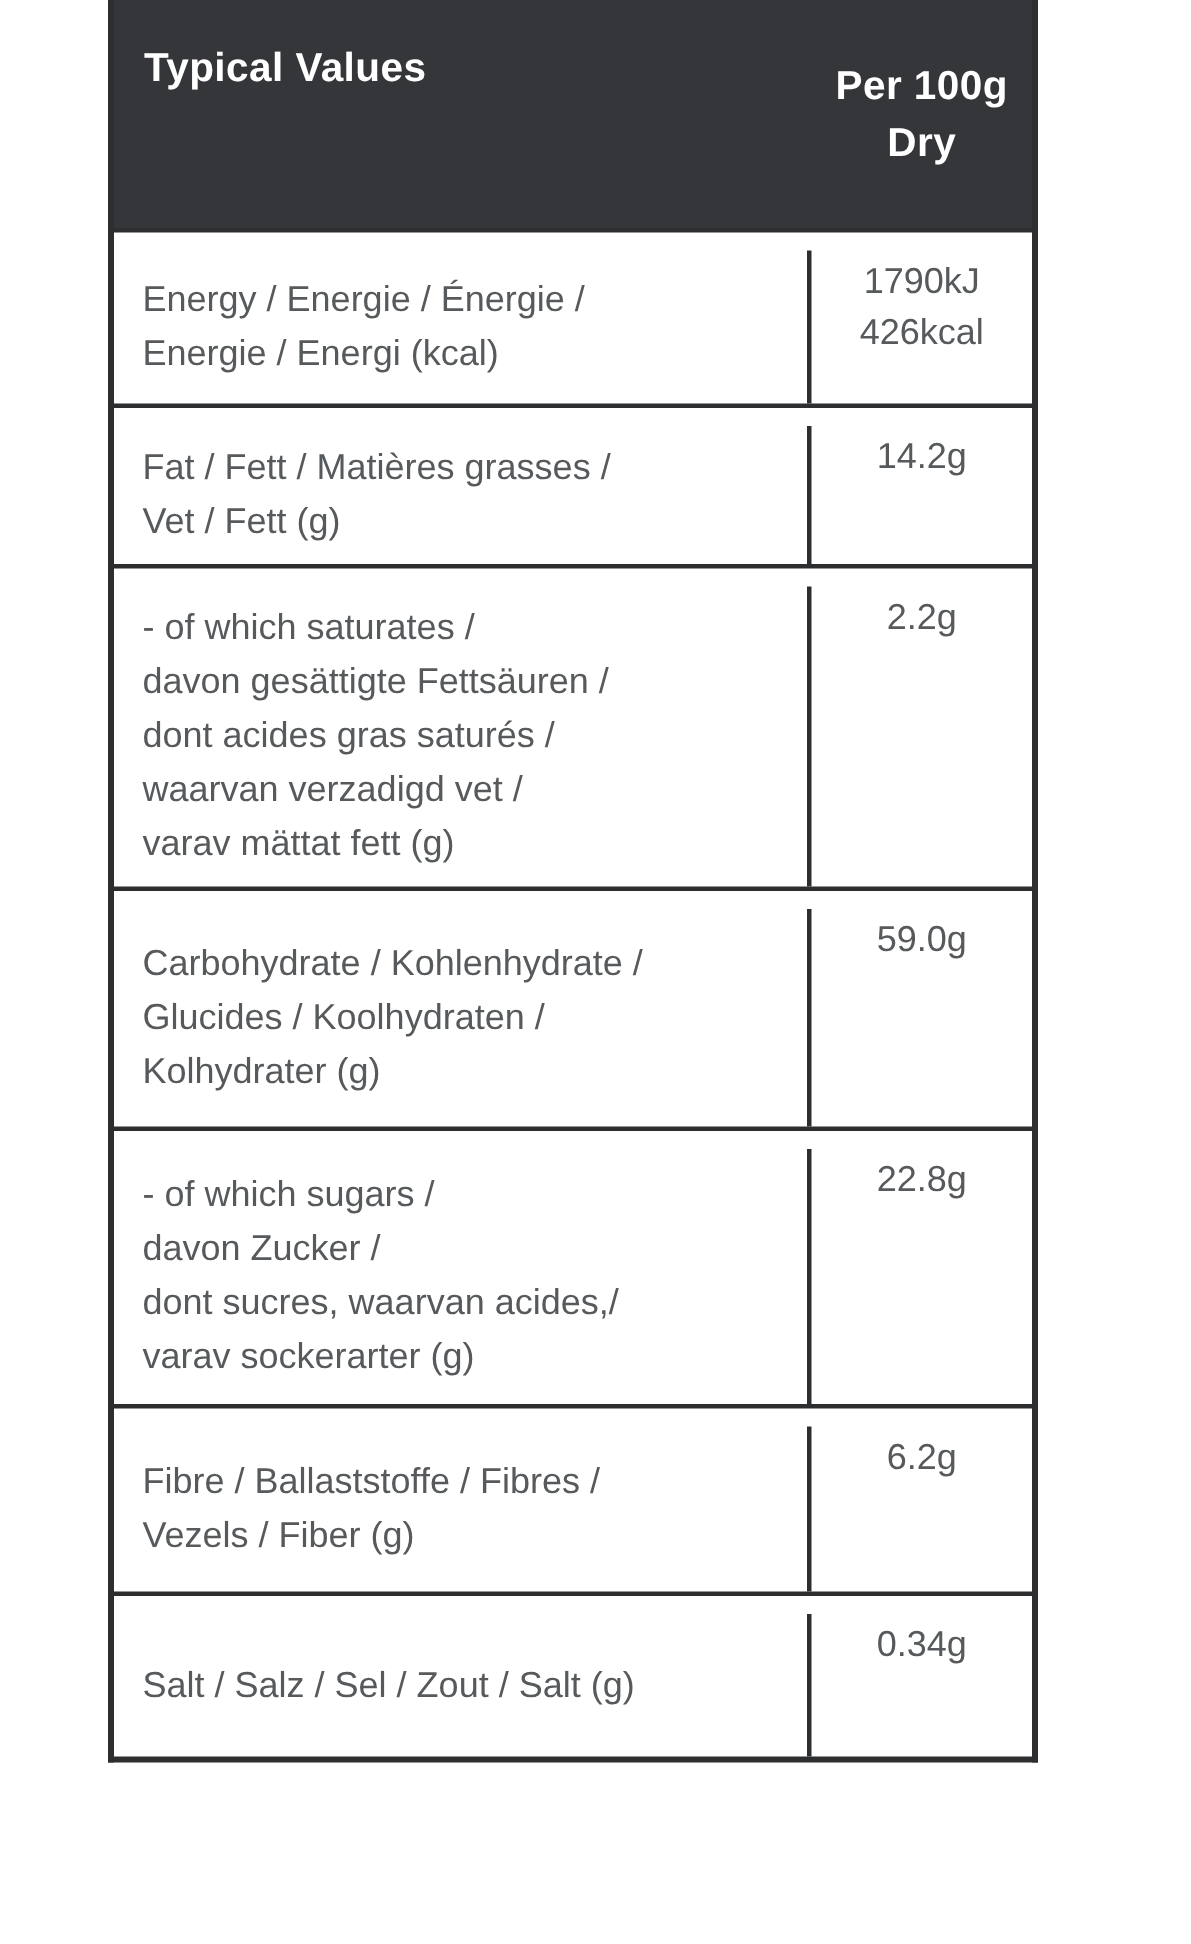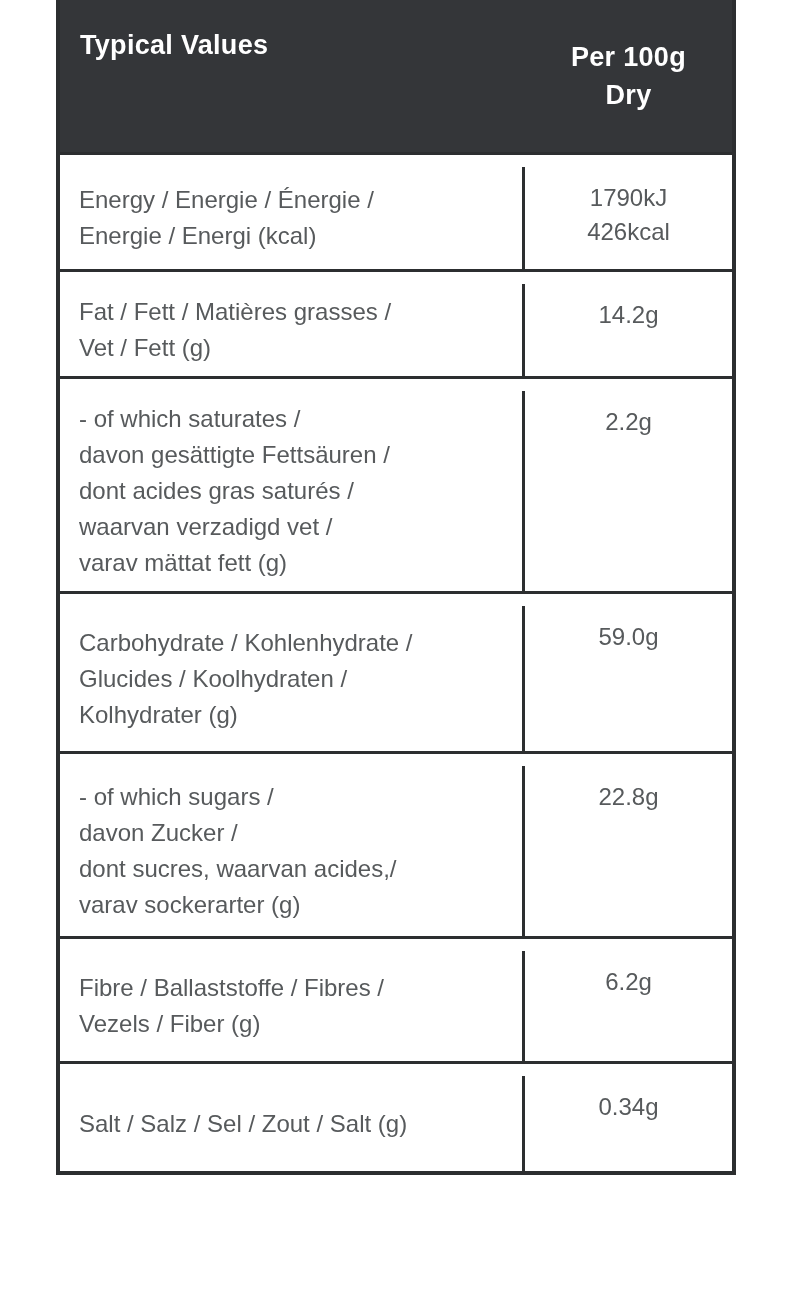--- a/index.html
+++ b/index.html
@@ -9,21 +9,21 @@
     --border:#2c2e30;
     --bg:#ffffff;
   }
   *{box-sizing:border-box;margin:0;padding:0;}
   html,body{background:var(--bg);}
   body{
     width:794px;height:1296px;position:relative;overflow:hidden;
     font-family:"Liberation Sans","DejaVu Sans",sans-serif;
   }
   .nutrition-table{
-    position:absolute;left:56px;top:0;width:680px;
+    position:absolute;left:72px;top:0;width:620px;
     border-left:4px solid var(--border);
     border-right:4px solid var(--border);
     border-bottom:4px solid var(--border);
     background:var(--bg);
   }
   .thead{
     display:flex;height:152px;background:var(--header-bg);
     color:var(--header-text);font-weight:bold;font-size:27px;line-height:38px;
   }
   .th-label{
@@ -35,21 +35,21 @@
   .row{
     display:flex;border-top:3px solid var(--border);
     color:var(--body-text);font-size:24px;line-height:36px;
   }
   .cell-label{
     flex:0 0 465px;border-right:3px solid var(--border);
     display:flex;align-items:center;
     padding:10px 14px 10px 19px;white-space:pre-line;margin-top:12px;
   }
   .cell-value{
-    flex:1;text-align:center;padding-top:26px;padding-bottom:10px;
+    flex:1;text-align:center;padding-top:16px;padding-bottom:10px;
     white-space:pre-line;line-height:34px;
   }
   .r0{min-height:117px}
   .r1{min-height:106px}
   .r2{min-height:207px}
   .r3{min-height:160px}
   .r4{min-height:185px}
   .r5{min-height:125px}
   .r6{min-height:123px}
   .r7{min-height:110px}

